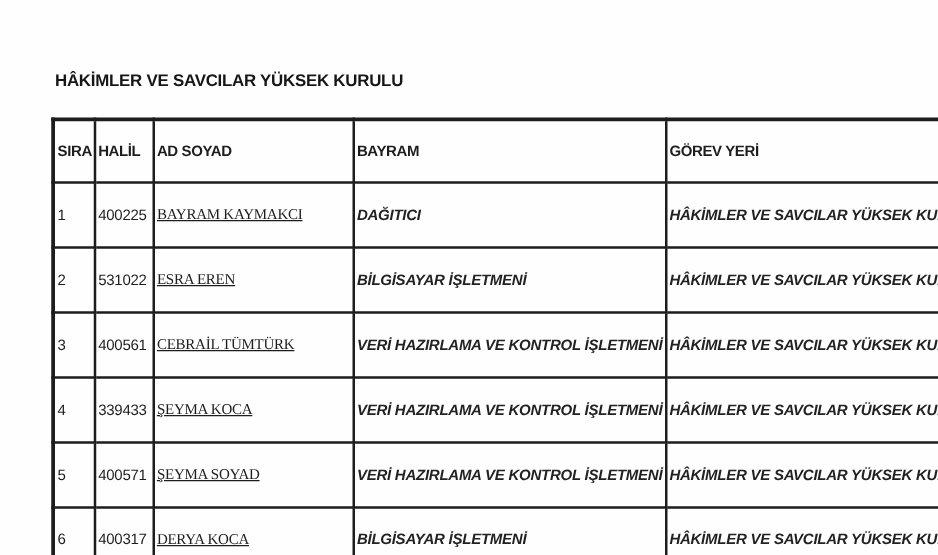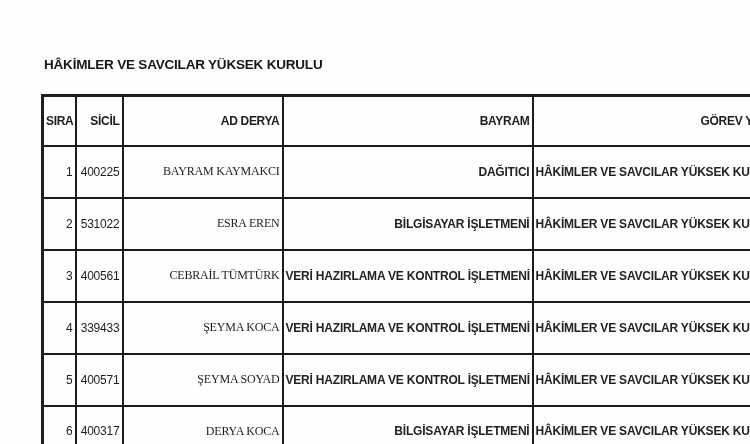--- a/index.html
+++ b/index.html
@@ -27,21 +27,21 @@
     position:absolute;
     left:5px;top:58px;
     width:733px;
     border-collapse:collapse;
     table-layout:fixed;
     border:3px solid var(--ink);
   }
   table.personnel th,
   table.personnel td{
     border:2px solid var(--ink);
-    text-align:right;
+    text-align:left;
     vertical-align:middle;
     overflow:hidden;
     white-space:nowrap;
     padding:0 2px;
   }
   table.personnel th{
     height:50px;
     font-size:12px;
     font-weight:700;
     letter-spacing:-0.3px;
@@ -55,44 +55,46 @@
   col.c-sicil{width:47px;}
   col.c-ad{width:160px;}
   col.c-unvan{width:250px;}
   col.c-gorev{width:243px;}
   td.cell-sira{font-size:12.5px;}
   td.cell-sicil{font-size:12.5px;letter-spacing:0;}
   td.cell-ad{
     font-family:"Liberation Serif", serif;
     font-size:14.5px;
     letter-spacing:0.3px;
+    text-decoration:underline;
   }
   td.cell-unvan, td.cell-gorev{
     font-weight:600;
     color:#222;
+    font-style:italic;
   }
 </style>
 </head>
 <body>
 
 <div class="doc-title">HÂKİMLER VE SAVCILAR YÜKSEK KURULU</div>
 
 <table class="personnel">
   <colgroup>
     <col class="c-sira">
       <col class="c-sicil">
       <col class="c-ad">
       <col class="c-unvan">
       <col class="c-gorev">
   </colgroup>
   <thead>
     <tr>
       <th>SIRA</th>
-      <th>SİCİL</th>
-      <th>AD DERYA</th>
+      <th>HALİL</th>
+      <th>AD SOYAD</th>
       <th>BAYRAM</th>
       <th>GÖREV YERİ</th>
     </tr>
   </thead>
   <tbody>
     <tr>
       <td class="cell-sira">1</td>
       <td class="cell-sicil">400225</td>
       <td class="cell-ad">BAYRAM KAYMAKCI</td>
       <td class="cell-unvan">DAĞITICI</td>

